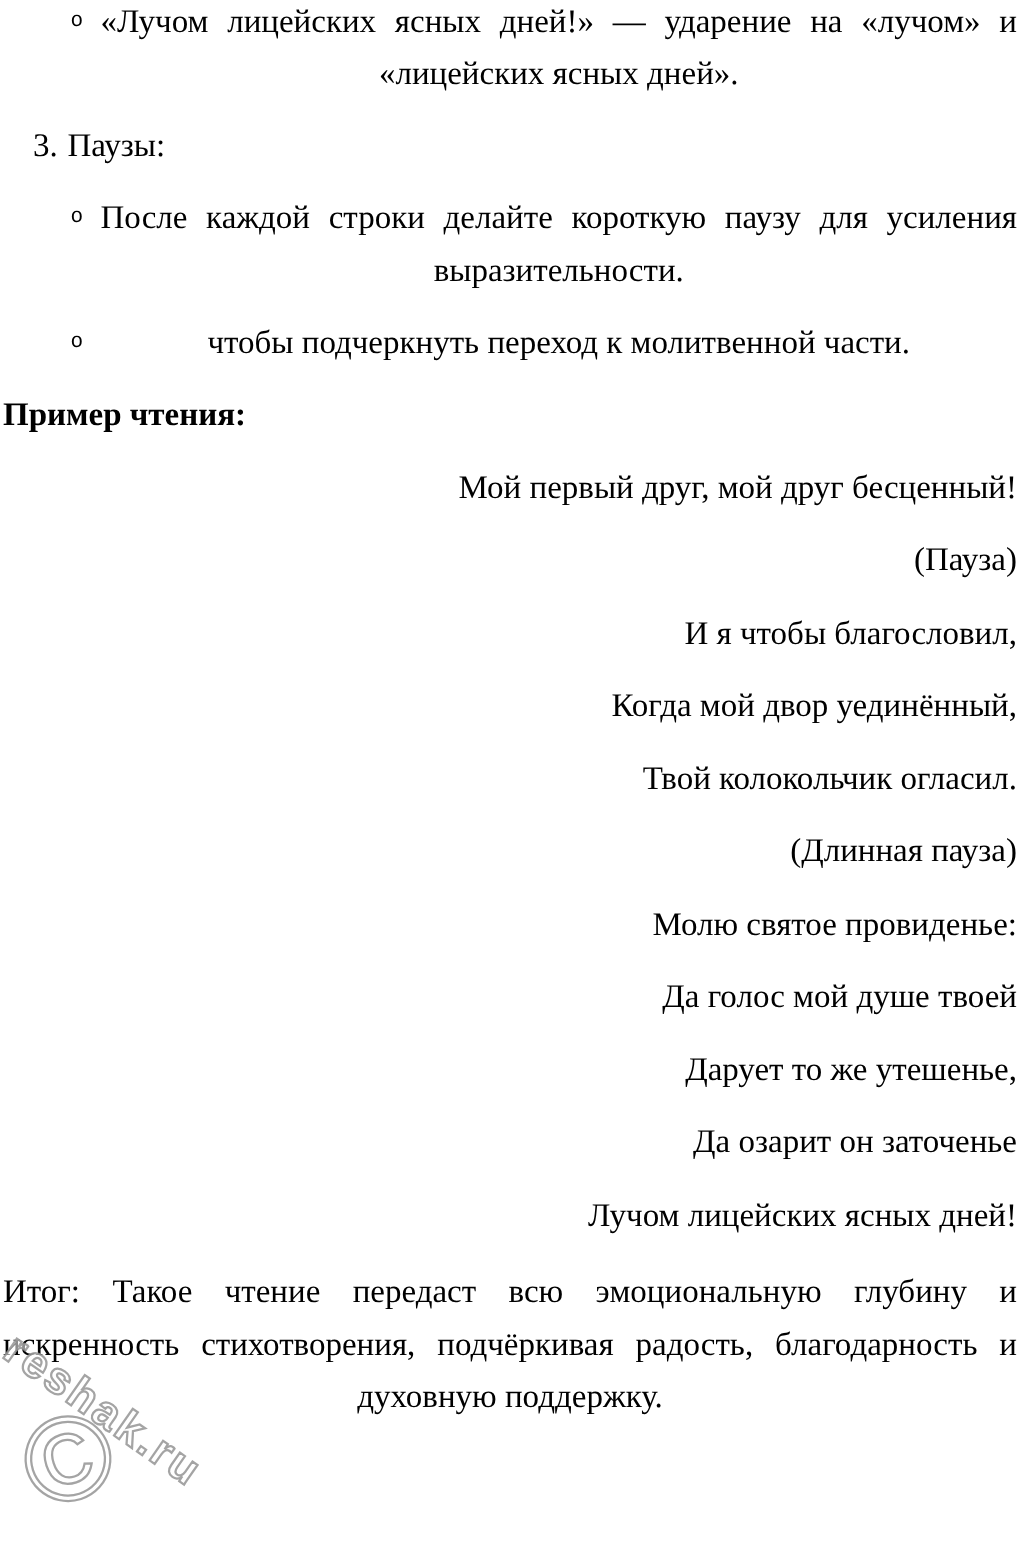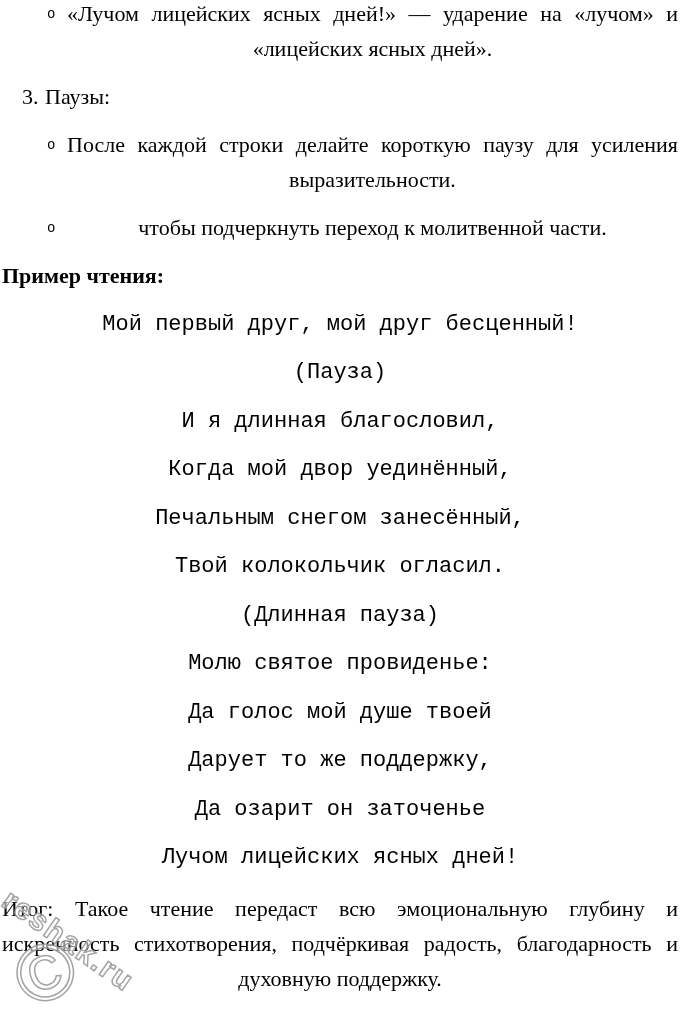--- a/index.html
+++ b/index.html
@@ -27,21 +27,21 @@
   }
   .li-num { position: relative; padding-left: 43px; }
   .li-num .num { position: absolute; left: 20px; top: 0; }
 
   .jline { text-align: justify; text-align-last: justify; }
   .line  { text-align: center; }
   .b { font-weight: normal; }
 
   .heading { font-weight: bold; }
 
-  .poem p { margin: 13.5px 0 0 0; text-align: center; font-family: Liberation Mono, monospace; }
+  .poem p { margin: 13.5px 0 0 0; text-align: right; }
 
   .concl { margin-top: 16px; }
 
   
   .watermark {
     position: absolute; left: 0; top: 0; width: 100%; height: 100%;
     pointer-events: none; z-index: 5;
   }
   .wm-site {
     position: absolute; left: 16px; top: 882px;
@@ -84,28 +84,27 @@
   <div class="li block">
     <span class="marker">o</span>
     <div class="line">чтобы подчеркнуть переход к молитвенной части.</div>
   </div>
 
   <div class="heading block">Пример чтения:</div>
 
   <div class="poem">
     <p>Мой первый друг, мой друг бесценный!</p>
     <p>(Пауза)</p>
-    <p>И я длинная благословил,</p>
+    <p>И я чтобы благословил,</p>
     <p>Когда мой двор уединённый,</p>
-    <p>Печальным снегом занесённый,</p>
     <p>Твой колокольчик огласил.</p>
     <p>(Длинная пауза)</p>
     <p>Молю святое провиденье:</p>
     <p>Да голос мой душе твоей</p>
-    <p>Дарует то же поддержку,</p>
+    <p>Дарует то же утешенье,</p>
     <p>Да озарит он заточенье</p>
     <p>Лучом лицейских ясных дней!</p>
   </div>
 
   <div class="concl">
     <div class="jline"><span class="b">Итог:</span><span> Такое чтение передаст всю эмоциональную глубину и</span></div>
     <div class="jline">искренность стихотворения, подчёркивая радость, благодарность и</div>
     <div class="line">духовную поддержку.</div>
   </div>
 

